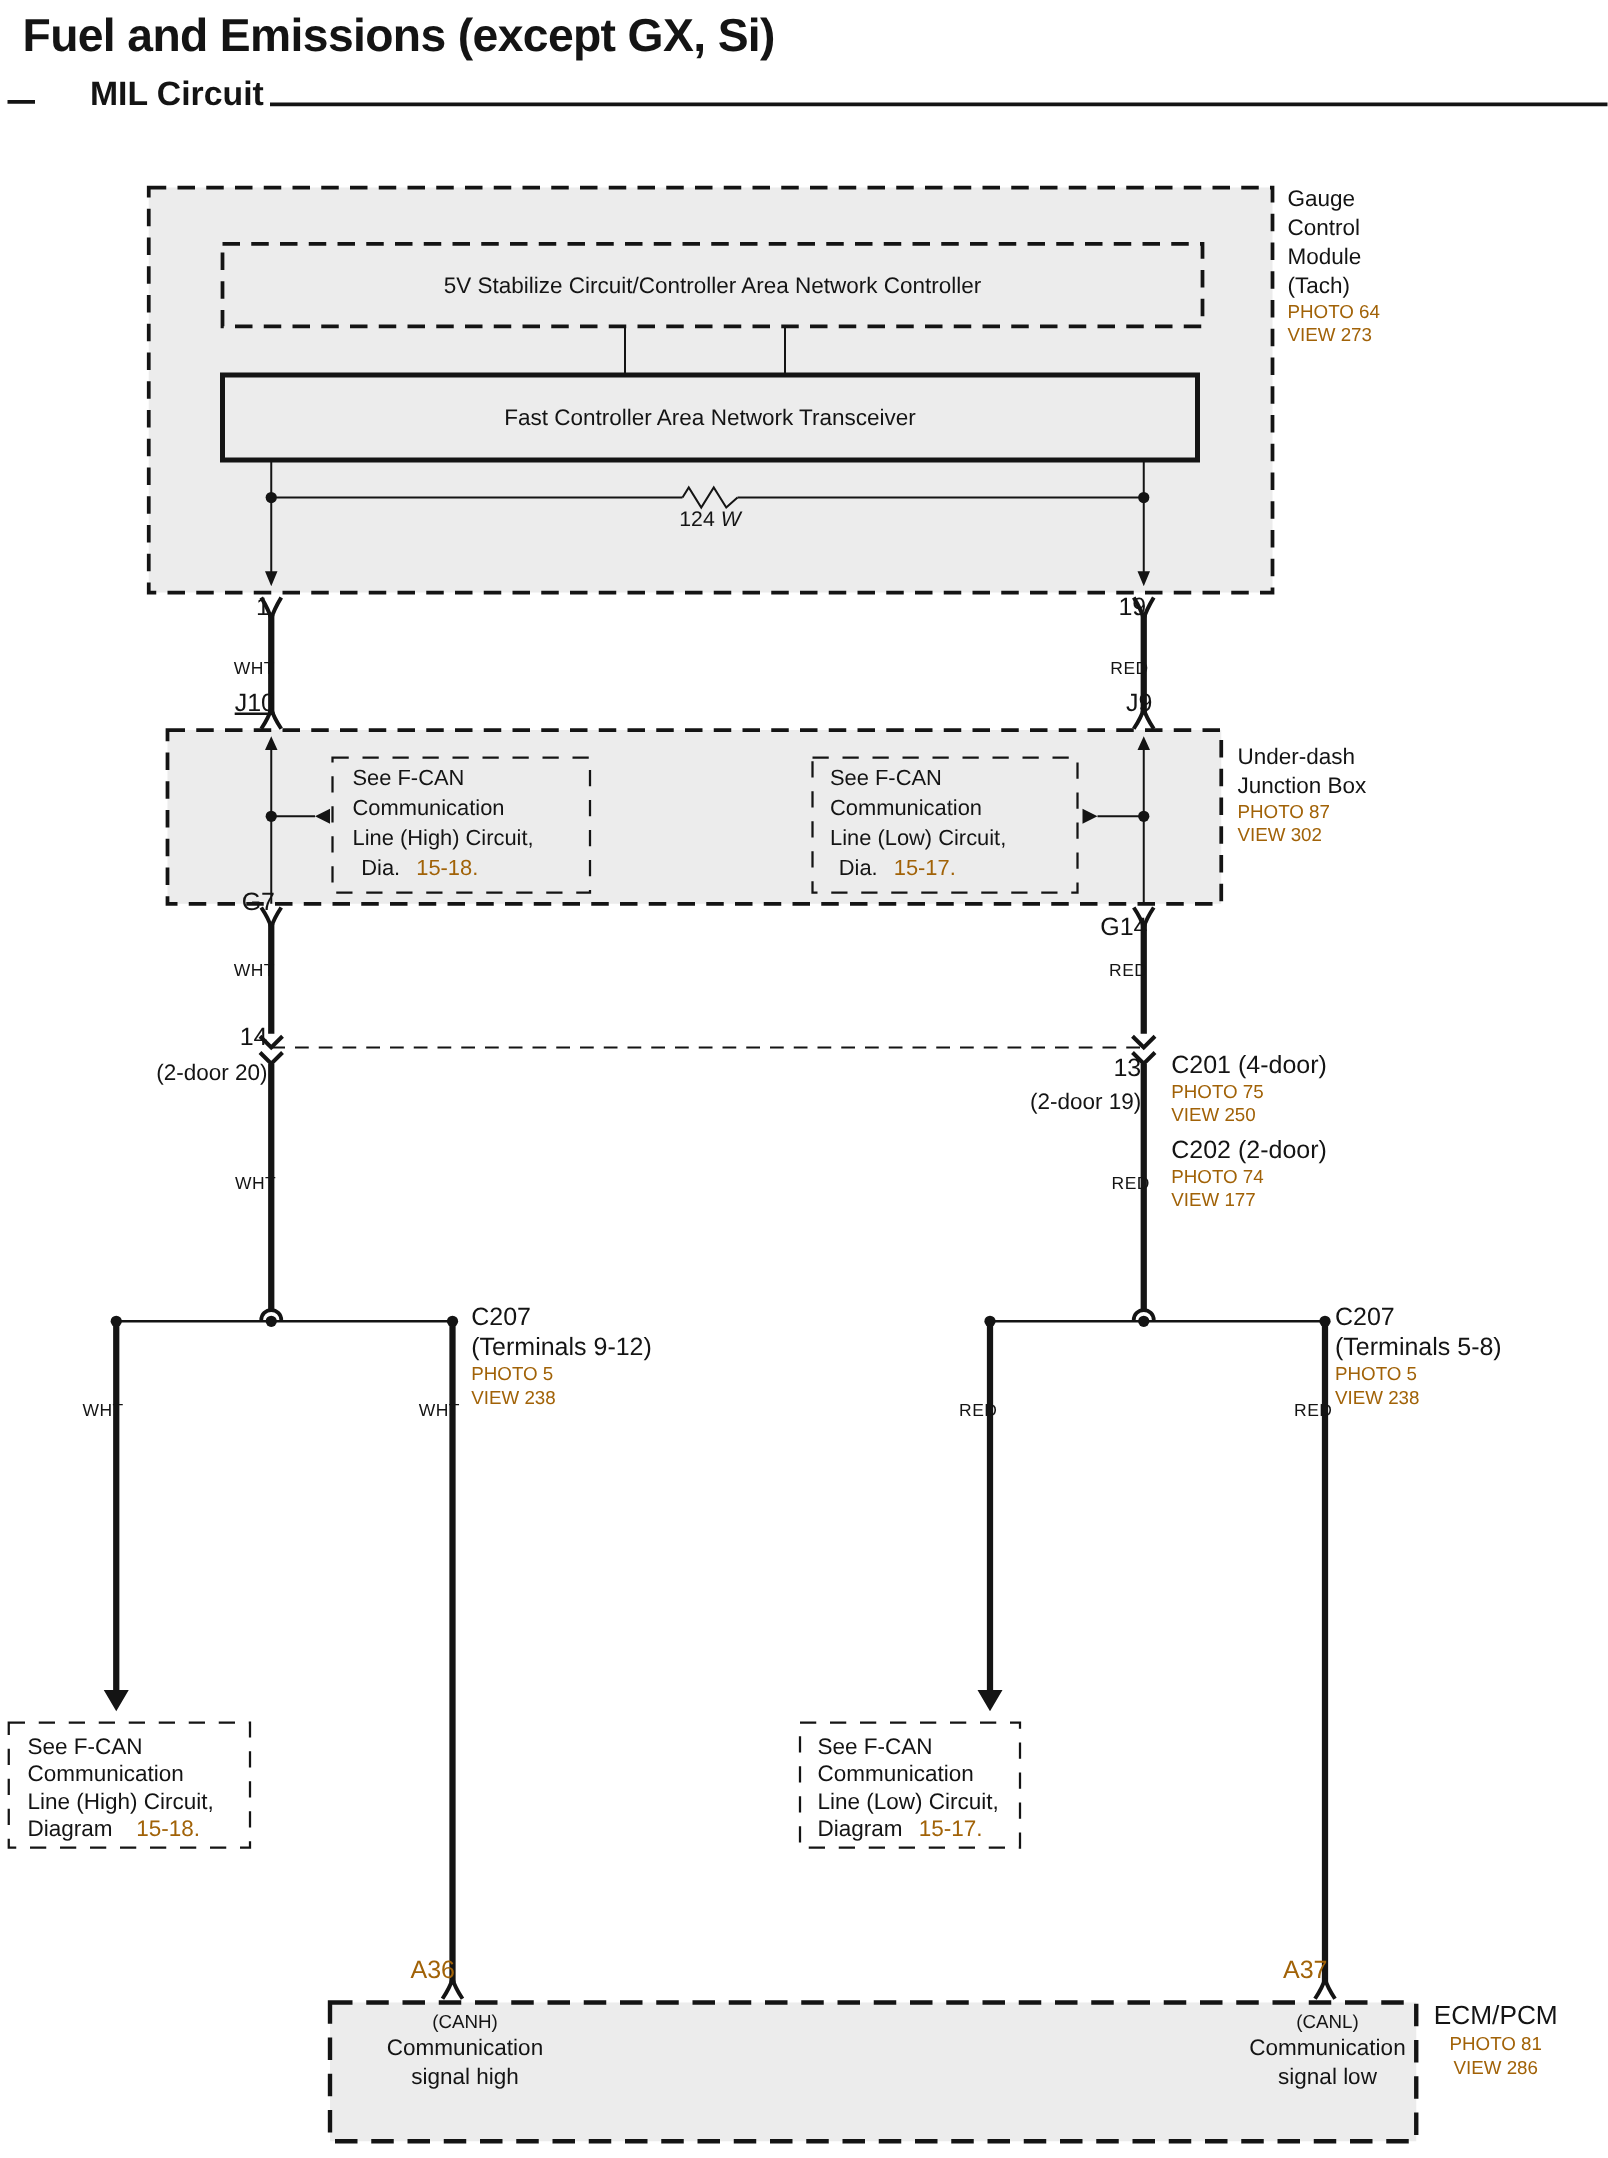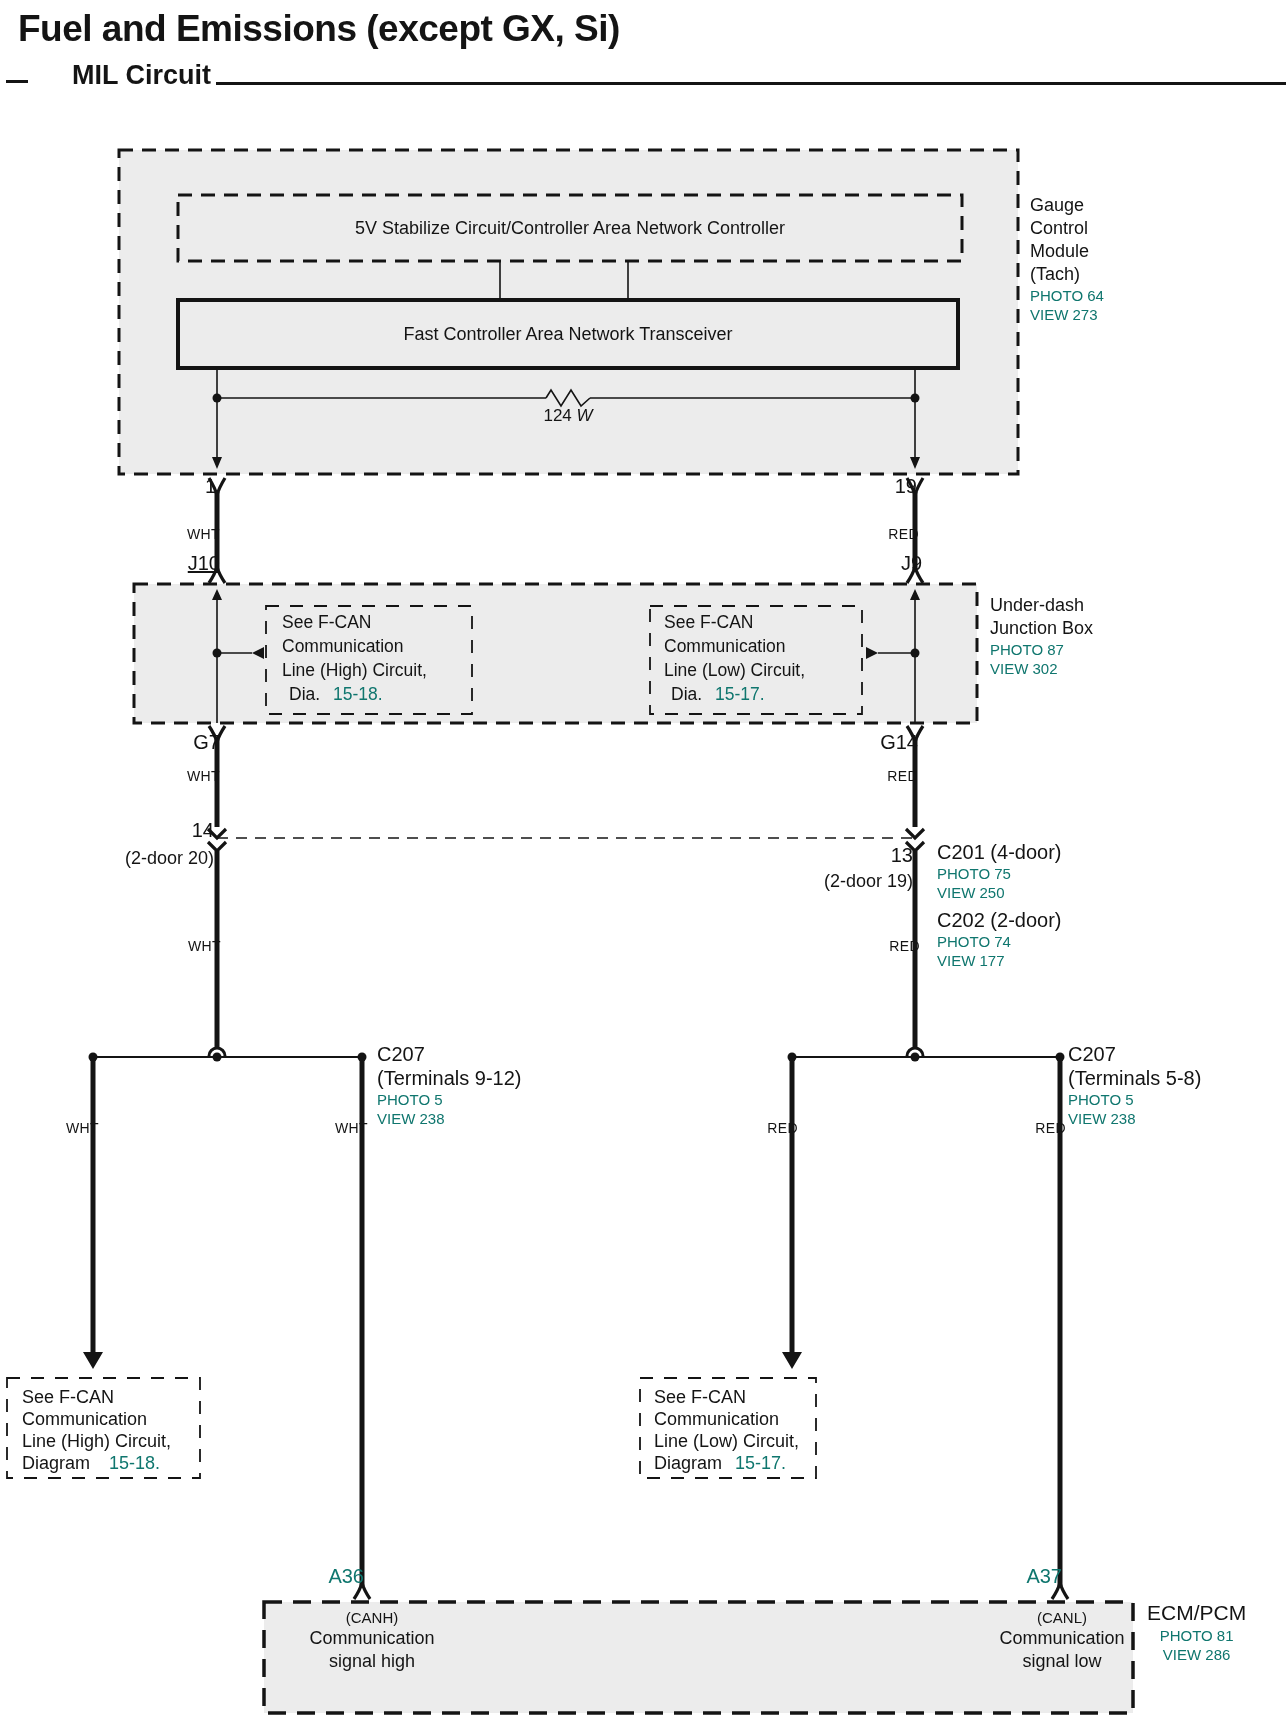--- a/index.html
+++ b/index.html
@@ -7,21 +7,21 @@
         font-family:"Liberation Sans", sans-serif;color:#141414;padding-left:16px;}
   .ab{position:absolute;white-space:nowrap;}
   .ra{text-align:right;}
   .title{font-size:37px;font-weight:bold;letter-spacing:-0.5px;}
   .sub{font-size:27px;font-weight:bold;}
   .rule{position:absolute;background:#141414;height:3px;}
   .t20{font-size:20px;line-height:24px;}
   .t18{font-size:18px;line-height:23px;}
   .t17{font-size:17.5px;line-height:24px;}
   .w14{font-size:14px;letter-spacing:0.4px;}
-  .lk{color:#0f766e;}
+  .lk{color:#a16207;}
   .s15{font-size:15px;line-height:19px;}
   .it{font-style:italic;}
   .cen{text-align:center;}
   .flexc{display:flex;align-items:center;justify-content:center;text-align:center;}
   .gap8{margin-left:8px;}
   .gap14{margin-left:14px;}
   .mt6{margin-top:6px;}
   svg{position:absolute;left:0;top:0;}
 </style>
 </head>
@@ -112,21 +112,21 @@
   <div class="ab sub" style="left:38px;top:60px;margin-left:34px;">MIL Circuit</div>
   <div class="rule" style="left:216px;top:82px;right:6px;"></div>
 
   <div class="ab flexc t18" style="left:178px;top:195px;width:784px;height:66px;">5V Stabilize Circuit/Controller Area Network Controller</div>
   <div class="ab flexc t18" style="left:178px;top:300px;width:780px;height:68px;">Fast Controller Area Network Transceiver</div>
   <div class="ab cen" style="left:488px;top:406px;width:160px;font-size:17px;">
     <span>124</span>
     <span class="it">W</span>
   </div>
 
-  <div class="ab t18" style="left:1030px;top:148px;margin-top:46px;">
+  <div class="ab t18" style="left:1030px;top:148px;">
     <div>Gauge</div>
     <div>Control</div>
     <div>Module</div>
     <div>(Tach)</div>
     <div class="s15 lk">PHOTO 64</div>
     <div class="s15 lk">VIEW 273</div>
   </div>
 
   <div class="ab t20 ra" style="right:1086px;top:474px;">1</div>
   <div class="ab t20 ra" style="right:385px;top:474px;">19</div>
@@ -156,21 +156,21 @@
   <div class="ab t17" style="left:664px;top:610px;">
     <div>See F-CAN</div>
     <div>Communication</div>
     <div>Line (Low) Circuit,</div>
     <div style="padding-left:7px;">
       <span>Dia.</span>
       <span class="lk gap8">15-17.</span>
     </div>
   </div>
 
-  <div class="ab t20 ra" style="right:1082px;top:730px;">G7</div>
+  <div class="ab t20 ra" style="right:1082px;top:710px;">G7</div>
   <div class="ab t20 ra" style="right:384px;top:730px;">G14</div>
 
   <div class="ab w14 ra" style="right:1082px;top:768px;">WHT</div>
   <div class="ab w14 ra" style="right:384px;top:768px;">RED</div>
 
   <div class="ab t20 ra" style="right:1088px;top:818px;">14</div>
   <div class="ab t18 ra" style="right:1088px;top:847px;">(2-door 20)</div>
   <div class="ab t20 ra" style="right:389px;top:843px;">13</div>
   <div class="ab t18 ra" style="right:389px;top:870px;">(2-door 19)</div>
 

